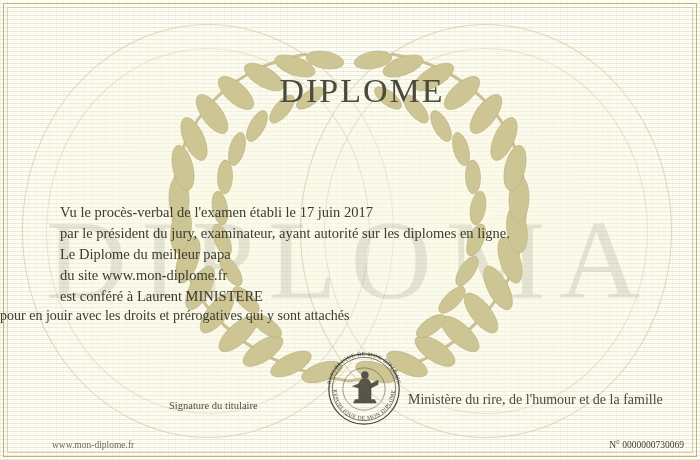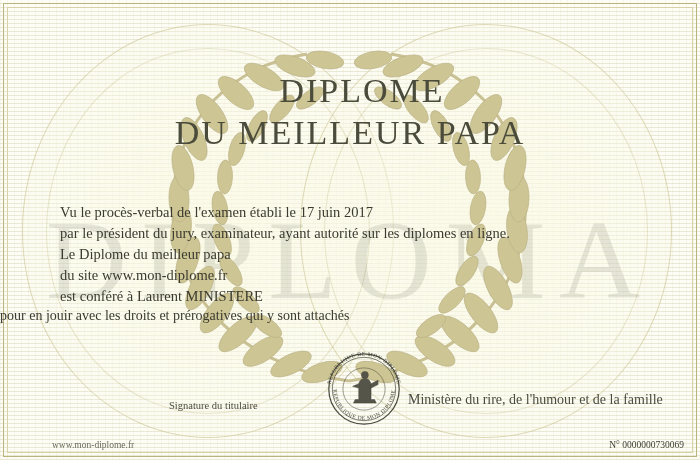--- a/index.html
+++ b/index.html
@@ -269,21 +269,20 @@
       <ellipse cx="277" cy="73" rx="17" ry="7.5" transform="rotate(-130 277 73)"></ellipse>
       <ellipse cx="249" cy="62" rx="16" ry="7" transform="rotate(-143 249 62)"></ellipse>
     </g>
   </svg>
 
   <div class="frame-outer"></div>
   <div class="frame-inner"></div>
 
 
   <div class="title1">DIPLOME</div>
-  <div class="title2">DU MEILLEUR PAPA</div>
 
   <div class="body-block">
     <div>Vu le procès-verbal de l'examen établi le 17 juin 2017</div>
     <div>par le président du jury, examinateur, ayant autorité sur les diplomes en ligne.</div>
     <div>Le Diplome du meilleur papa</div>
     <div>du site www.mon-diplome.fr</div>
     <div>est conféré à Laurent MINISTERE</div>
   </div>
 
   <div class="jouir">pour en jouir avec les droits et prérogatives qui y sont attachés</div>

